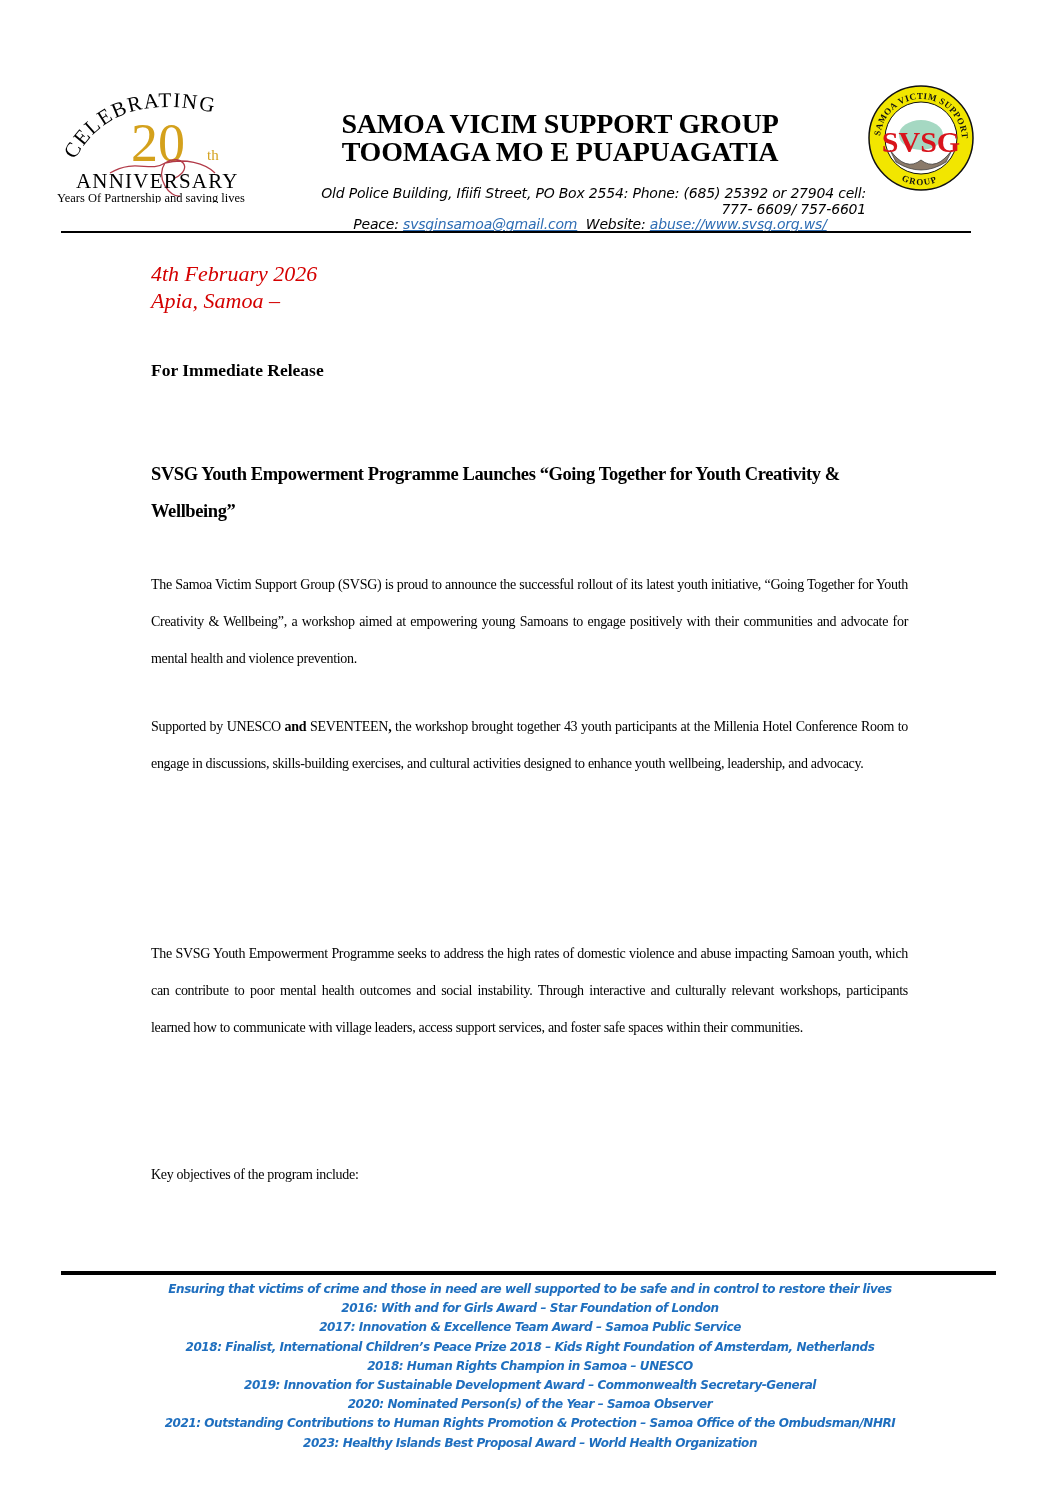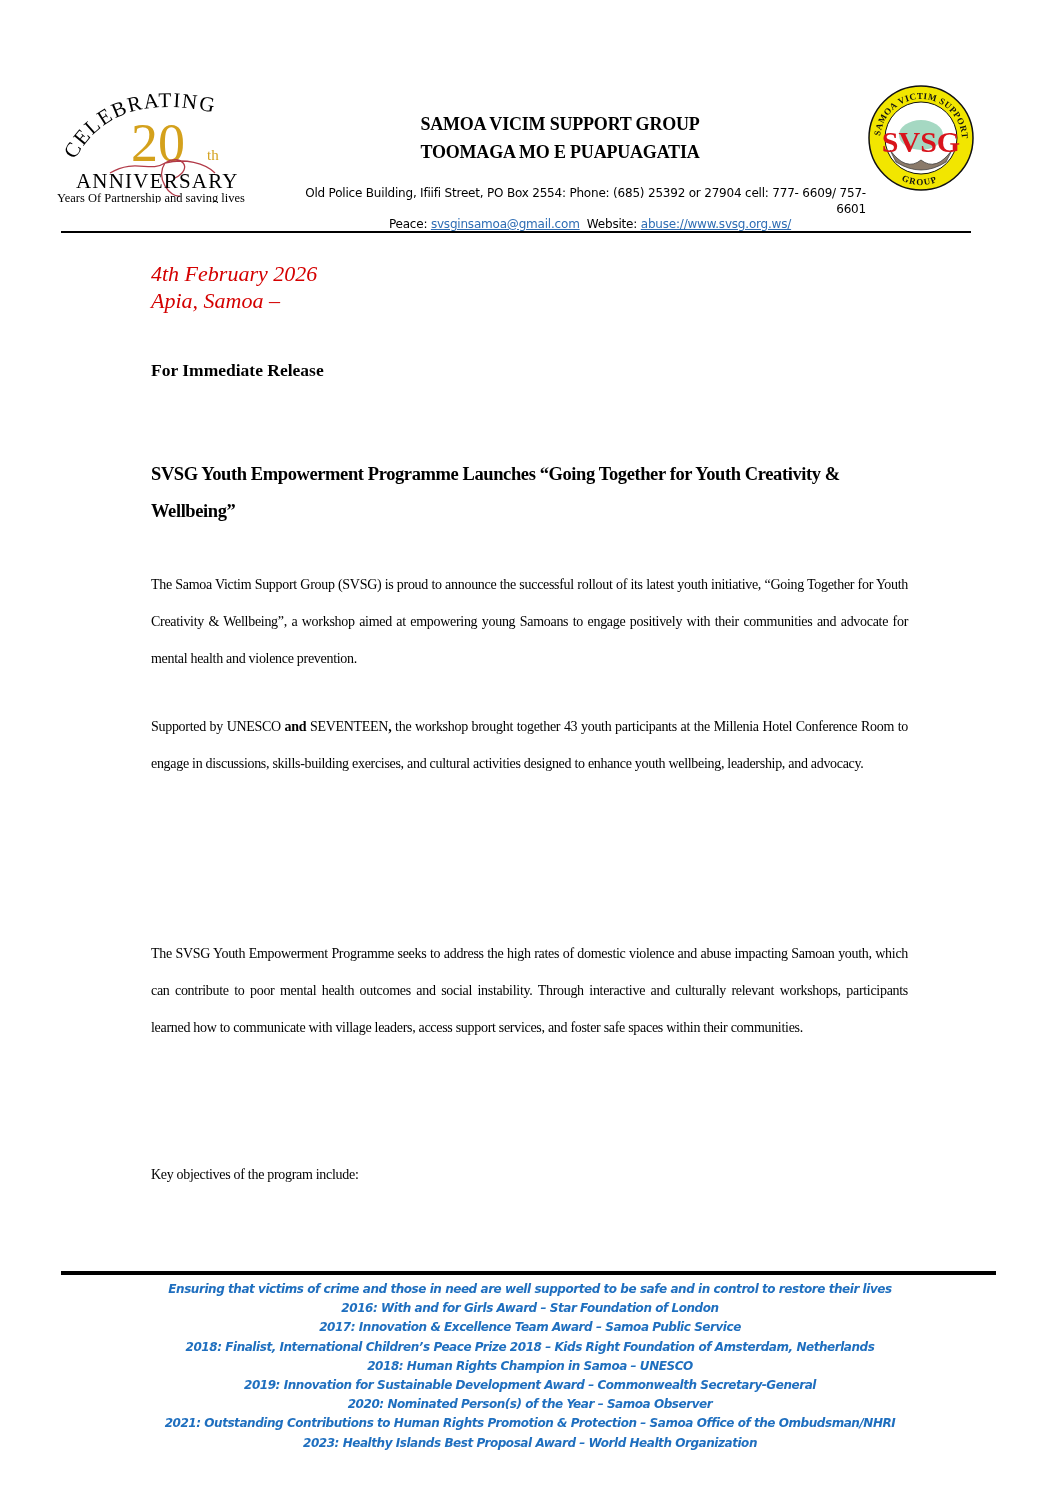--- a/index.html
+++ b/index.html
@@ -1,22 +1,22 @@
 <!DOCTYPE html>
 <html><head>
 <meta charset="utf-8">
 <style>
   html, body { margin: 0; padding: 0; background: #ffffff; }
   body { width: 1058px; height: 1497px; position: relative; overflow: hidden; font-family: "Liberation Serif", serif; color: #000; }
 
   
   .left-logo { position: absolute; left: 55px; top: 78px; width: 240px; height: 125px; }
   .right-logo { position: absolute; left: 866px; top: 80px; width: 110px; height: 115px; }
-  .org-title { position: absolute; left: 300px; top: 110px; width: 520px; text-align: center; font-family: "Liberation Serif", serif; font-weight: bold; font-size: 18px; line-height: 28px; letter-spacing: -0.2px; }
-  .contact { position: absolute; left: 300px; top: 186px; width: 570px; font-family: "DejaVu Sans", sans-serif; font-size: 12px; line-height: 15.5px; text-align: center; letter-spacing: -0.2px; }
+  .org-title { position: absolute; left: 300px; top: 110px; width: 520px; text-align: center; font-family: "Liberation Serif", serif; font-weight: bold; font-size: 28px; line-height: 28px; letter-spacing: -0.2px; }
+  .contact { position: absolute; left: 300px; top: 186px; width: 570px; font-family: "DejaVu Sans", sans-serif; font-style: italic; font-size: 14px; line-height: 15.5px; text-align: center; letter-spacing: -0.2px; }
   .contact .row1 { display: block; text-align: right; padding-right: 4px; }
   .contact .row2 { display: block; padding-left: 10px; }
   .contact a { color: #2e6db4; text-decoration: underline; }
 
   .rule-top { position: absolute; left: 61px; top: 231px; width: 910px; height: 2px; background: #000; }
   .rule-bottom { position: absolute; left: 61px; top: 1271px; width: 935px; height: 4px; background: #000; }
 
   
   .dateline { position: absolute; left: 151px; top: 260px; color: #d40000; font-style: italic; font-size: 22px; line-height: 27px; }
 

